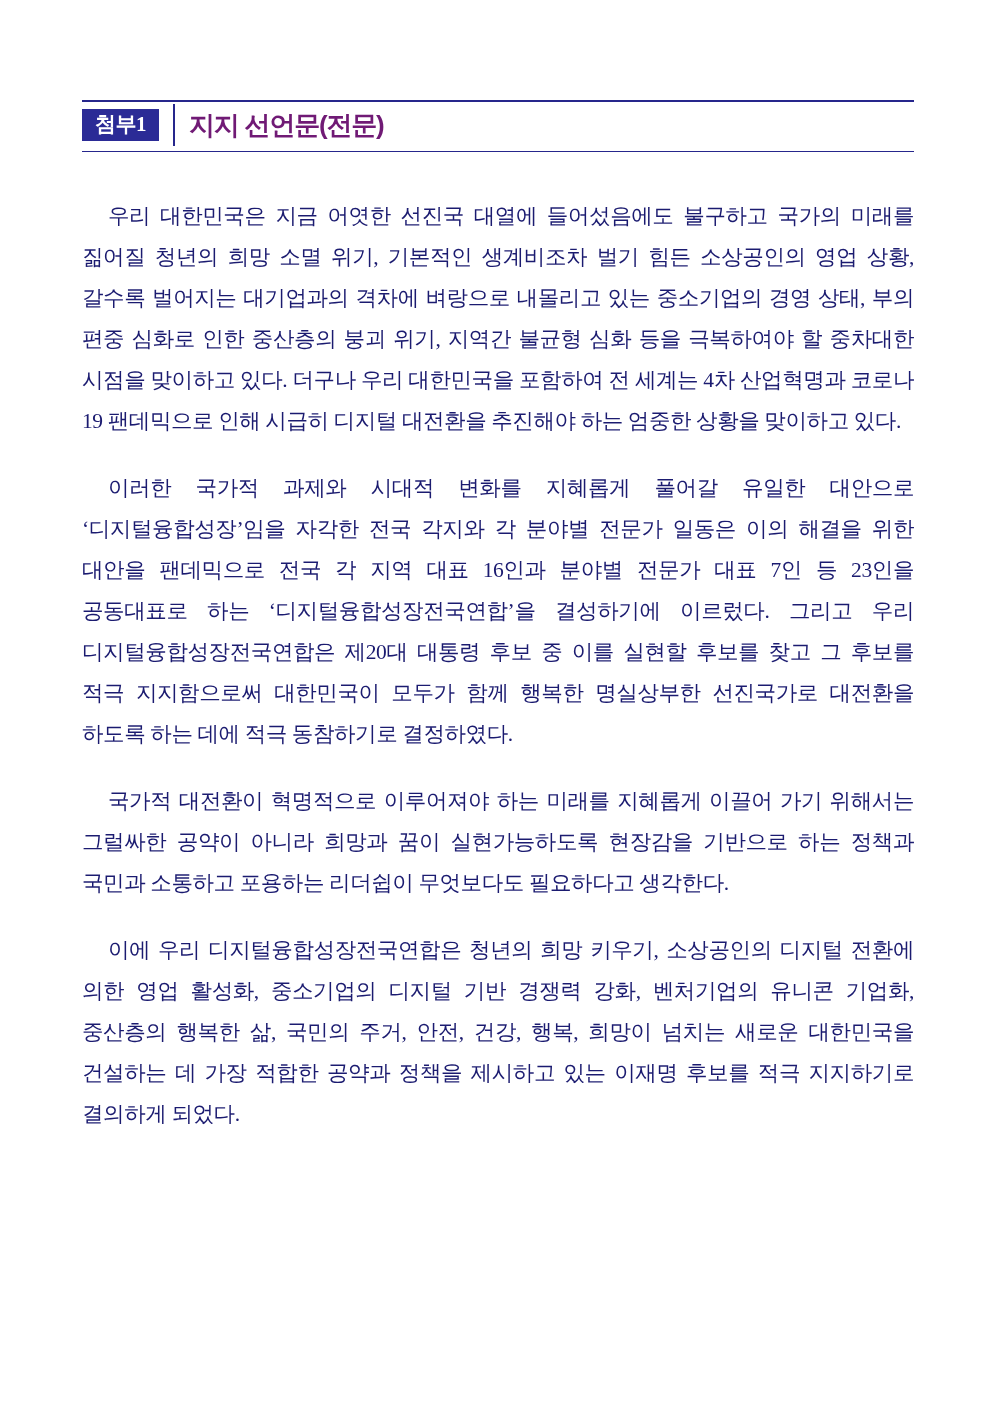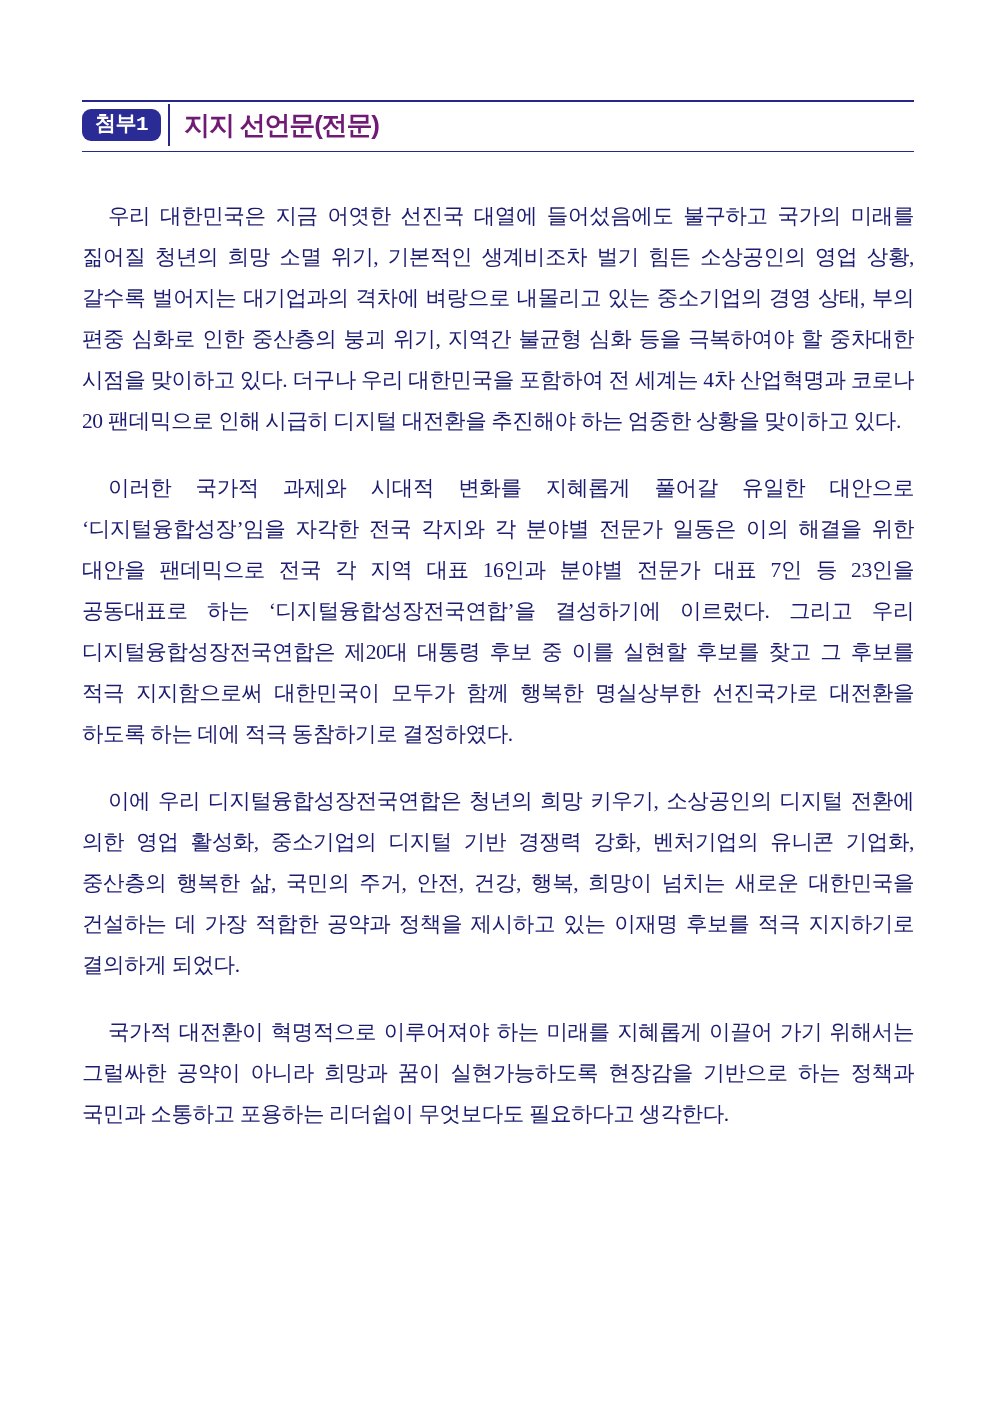--- a/index.html
+++ b/index.html
@@ -36,29 +36,28 @@
   }
   .header-inner {
     display: flex;
     align-items: center;
     height: 46px;
     padding: 0;
   }
   .badge {
     background: #2b2b96;
     color: #ffffff;
-    font-family: Liberation Mono, monospace;
+    font-family: Liberation Serif, serif;
     font-weight: bold;
     font-size: 21px;
     letter-spacing: -0.5px;
     padding: 5px 13px 6px 13px;
     line-height: 1;
-    margin-right: 7px;
+    margin-right: 14px;
     white-space: nowrap;
-    border-radius: 9px;
   }
   .vbar {
     width: 2px;
     align-self: stretch;
     background: #26268c;
     margin: 2px 14px 2px 0;
   }
   .doc-title {
     font-family: "Liberation Sans", "DejaVu Sans", sans-serif;
     font-weight: bold;
@@ -94,19 +93,19 @@
     <div class="rule-top"></div>
     <div class="header-inner">
       <span class="badge">첨부1</span>
       <span class="vbar"></span>
       <span class="doc-title">지지 선언문(전문)</span>
     </div>
     <div class="rule-bottom"></div>
   </div>
 
   <div class="body-text">
-    <p>우리 대한민국은 지금 어엿한 선진국 대열에 들어섰음에도 불구하고 국가의 미래를 짊어질 청년의 희망 소멸 위기, 기본적인 생계비조차 벌기 힘든 소상공인의 영업 상황, 갈수록 벌어지는 대기업과의 격차에 벼랑으로 내몰리고 있는 중소기업의 경영 상태, 부의 편중 심화로 인한 중산층의 붕괴 위기, 지역간 불균형 심화 등을 극복하여야 할 중차대한 시점을 맞이하고 있다. 더구나 우리 대한민국을 포함하여 전 세계는 4차 산업혁명과 코로나 20 팬데믹으로 인해 시급히 디지털 대전환을 추진해야 하는 엄중한 상황을 맞이하고 있다.</p>
+    <p>우리 대한민국은 지금 어엿한 선진국 대열에 들어섰음에도 불구하고 국가의 미래를 짊어질 청년의 희망 소멸 위기, 기본적인 생계비조차 벌기 힘든 소상공인의 영업 상황, 갈수록 벌어지는 대기업과의 격차에 벼랑으로 내몰리고 있는 중소기업의 경영 상태, 부의 편중 심화로 인한 중산층의 붕괴 위기, 지역간 불균형 심화 등을 극복하여야 할 중차대한 시점을 맞이하고 있다. 더구나 우리 대한민국을 포함하여 전 세계는 4차 산업혁명과 코로나 19 팬데믹으로 인해 시급히 디지털 대전환을 추진해야 하는 엄중한 상황을 맞이하고 있다.</p>
     <p>이러한 국가적 과제와 시대적 변화를 지혜롭게 풀어갈 유일한 대안으로 ‘디지털융합성장’임을 자각한 전국 각지와 각 분야별 전문가 일동은 이의 해결을 위한 대안을 팬데믹으로 전국 각 지역 대표 16인과 분야별 전문가 대표 7인 등 23인을 공동대표로 하는 ‘디지털융합성장전국연합’을 결성하기에 이르렀다. 그리고 우리 디지털융합성장전국연합은 제20대 대통령 후보 중 이를 실현할 후보를 찾고 그 후보를 적극 지지함으로써 대한민국이 모두가 함께 행복한 명실상부한 선진국가로 대전환을 하도록 하는 데에 적극 동참하기로 결정하였다.</p>
+    <p>국가적 대전환이 혁명적으로 이루어져야 하는 미래를 지혜롭게 이끌어 가기 위해서는 그럴싸한 공약이 아니라 희망과 꿈이 실현가능하도록 현장감을 기반으로 하는 정책과 국민과 소통하고 포용하는 리더쉽이 무엇보다도 필요하다고 생각한다.</p>
     <p>이에 우리 디지털융합성장전국연합은 청년의 희망 키우기, 소상공인의 디지털 전환에 의한 영업 활성화, 중소기업의 디지털 기반 경쟁력 강화, 벤처기업의 유니콘 기업화, 중산층의 행복한 삶, 국민의 주거, 안전, 건강, 행복, 희망이 넘치는 새로운 대한민국을 건설하는 데 가장 적합한 공약과 정책을 제시하고 있는 이재명 후보를 적극 지지하기로 결의하게 되었다.</p>
-    <p>국가적 대전환이 혁명적으로 이루어져야 하는 미래를 지혜롭게 이끌어 가기 위해서는 그럴싸한 공약이 아니라 희망과 꿈이 실현가능하도록 현장감을 기반으로 하는 정책과 국민과 소통하고 포용하는 리더쉽이 무엇보다도 필요하다고 생각한다.</p>
   </div>
 
 </div>
 
 </body></html>

